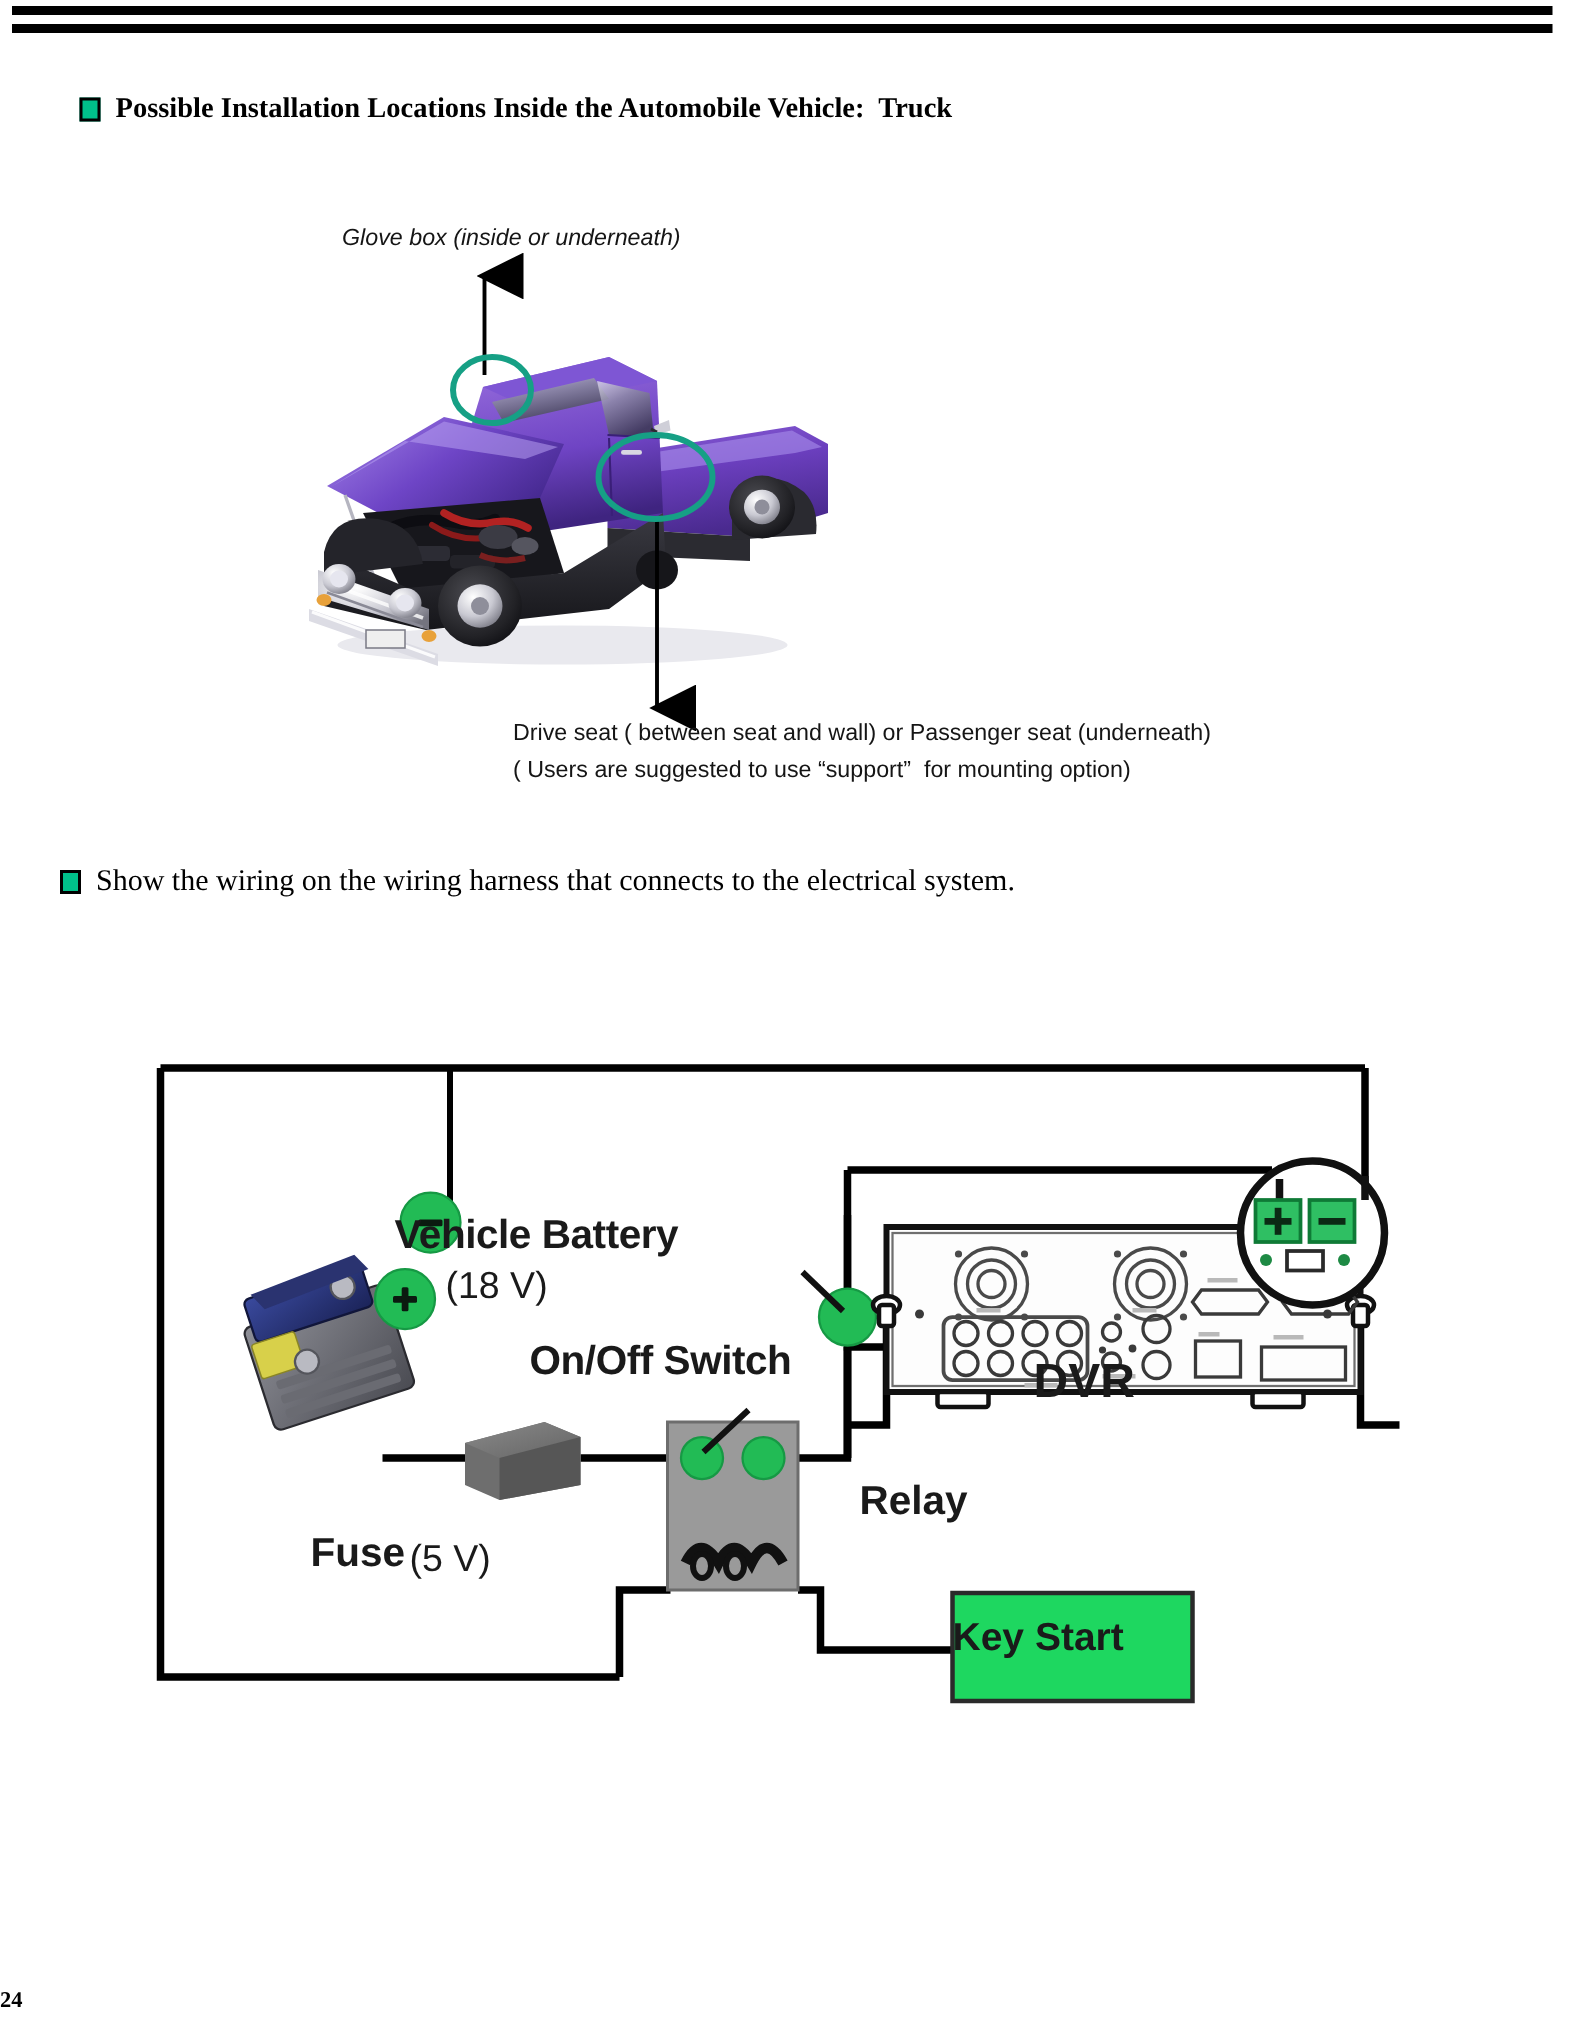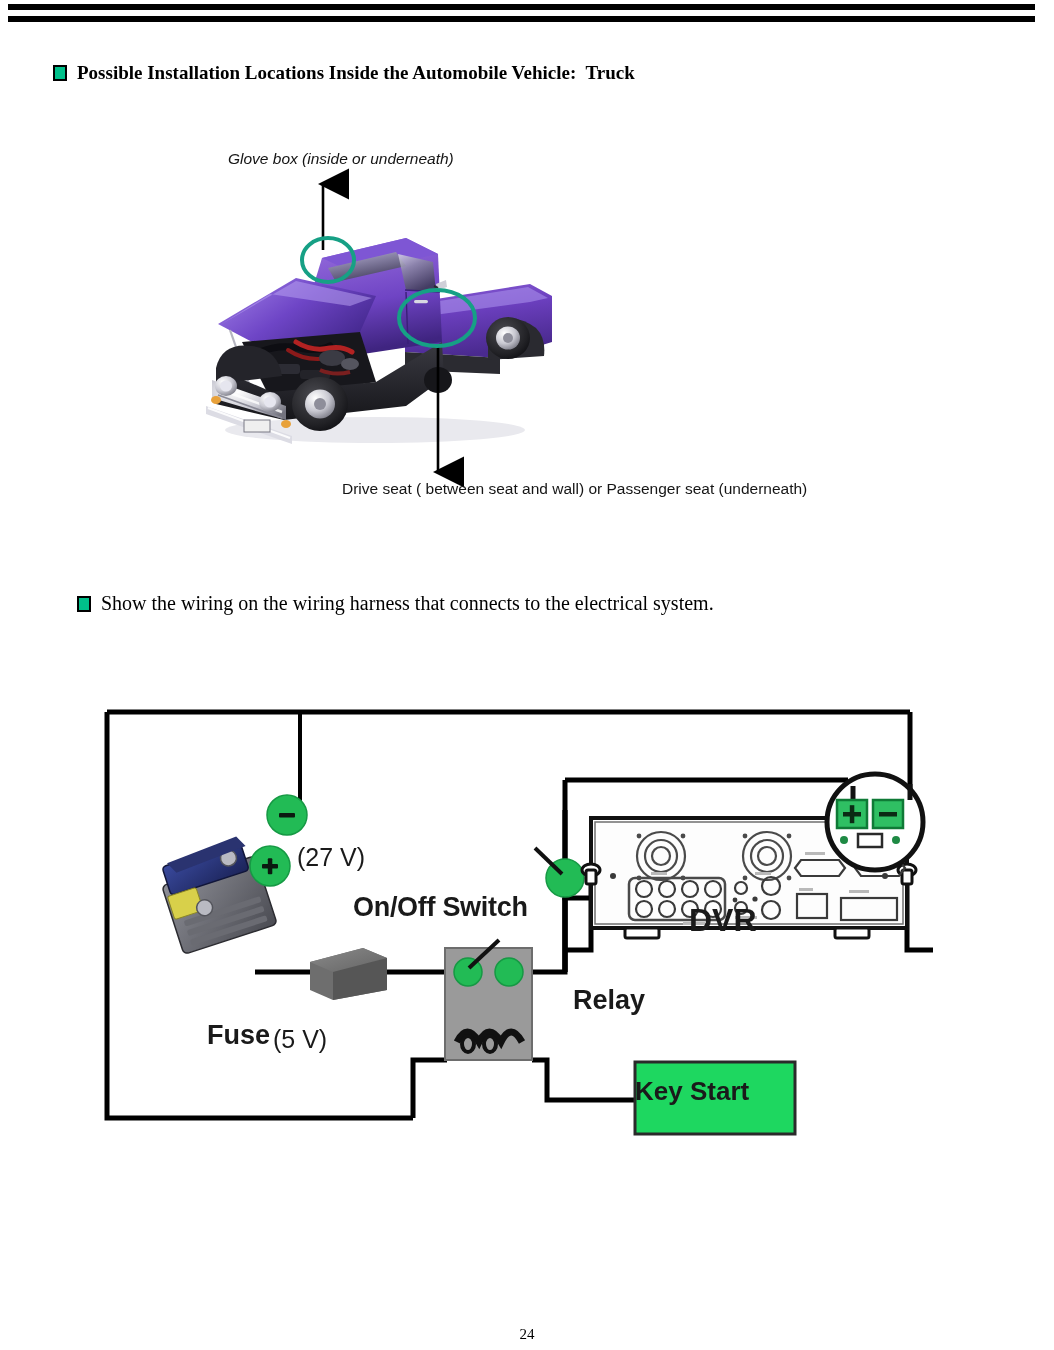--- a/index.html
+++ b/index.html
@@ -49,21 +49,21 @@
   }
   .heading-serif-reg {
     font-family: "Liberation Serif", serif;
     font-weight: normal;
     font-size: 20px;
     color: #000000;
     white-space: pre;
   }
 
   #heading-1 { left: 53px; top: 62px; }
-  #heading-2 { left: 40px; top: 592px; margin-left: 37px; }
+  #heading-2 { left: 40px; top: 576px; }
 
   
   #truck-figure {
     position: absolute;
     left: 180px;
     top: 150px;
     width: 700px;
     height: 380px;
   }
   .caption {
@@ -119,24 +119,24 @@
   #label-fuse-v    { left: 178px; top: 325px; font-size: 25px; font-weight: normal;}
   #label-dvr       { left: 594px; top: 202px; font-size: 32px; }
   #label-keystart  { left: 540px; top: 376px; font-size: 26px; }
 
   
   #page-number {
     position: absolute;
     left: 0;
     top: 1326px;
     width: 1054px;
-    text-align: center;
     font-family: "Liberation Serif", serif;
     font-size: 15px;
     color: #000000;
+    font-weight: bold;
   }
 </style>
 </head>
 <body>
 
 <div class="rule rule-1"></div>
 <div class="rule rule-2"></div>
 
 <div class="bullet-row" id="heading-1">
   <span class="bullet-sq"></span>
@@ -270,20 +270,21 @@
     <line x1="143" y1="100" x2="143" y2="34" stroke="#000000" stroke-width="2.6" marker-end="url(#arrUp)"></line>
 
     <line x1="258" y1="196" x2="258" y2="322" stroke="#000000" stroke-width="2.6" marker-end="url(#arrDown)"></line>
 
     <ellipse cx="148" cy="110" rx="26" ry="22" fill="none" stroke="#16a085" stroke-width="4"></ellipse>
 
     <ellipse cx="257" cy="168" rx="38" ry="28" fill="none" stroke="#16a085" stroke-width="4"></ellipse>
   </svg>
 
   <div class="caption" id="caption-seat">Drive seat ( between seat and wall) or Passenger seat (underneath)</div>
+  <div class="caption" id="caption-note">( Users are suggested to use “support”  for mounting option)</div>
 </div>
 
 <div class="bullet-row" id="heading-2">
   <span class="bullet-sq"></span>
   <span class="heading-serif-reg">Show the wiring on the wiring harness that connects to the electrical system.</span>
 </div>
 
 <div id="wiring-diagram">
 
   <svg id="wiring-svg" viewBox="0 0 880 470">
@@ -460,21 +461,22 @@
       <rect x="784" y="112" width="18" height="4.5" fill="#0b2a14"></rect>
 
       <rect x="763" y="134" width="24" height="13" fill="#ffffff" stroke="#2a2a2a" stroke-width="2.5"></rect>
       <circle cx="749" cy="140" r="4" fill="#1e8a44"></circle>
       <circle cx="801" cy="140" r="4" fill="#1e8a44"></circle>
     </g>
 
     <rect x="540" y="362" width="160" height="72" fill="#1ed760" stroke="#2a2a2a" stroke-width="3"></rect>
   </svg>
 
-  <div class="diag-label" id="label-battery-v">(27 V)</div>
+  <div class="diag-label" id="label-battery">Vehicle Battery</div>
+  <div class="diag-label" id="label-battery-v">(18 V)</div>
   <div class="diag-label" id="label-switch">On/Off Switch</div>
   <div class="diag-label" id="label-relay">Relay</div>
   <div class="diag-label" id="label-fuse">Fuse</div>
   <div class="diag-label" id="label-fuse-v">(5 V)</div>
   <div class="diag-label" id="label-dvr">DVR</div>
   <div class="diag-label" id="label-keystart">Key Start</div>
 </div>
 
 <div id="page-number">24</div>
 

